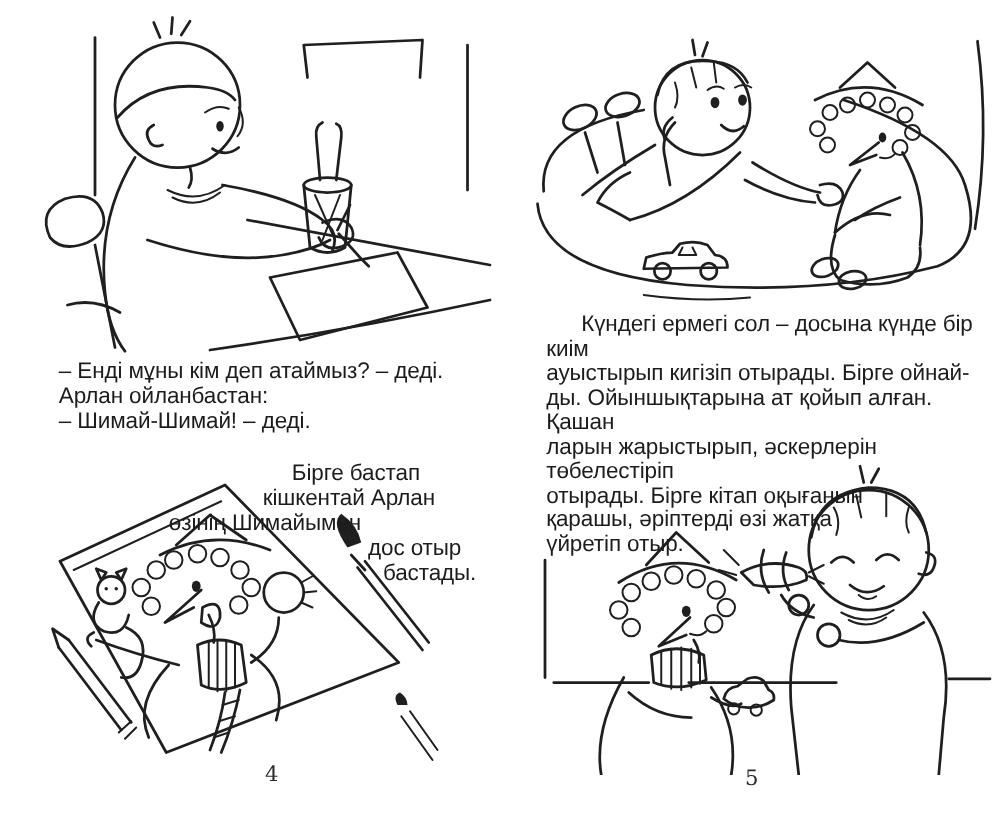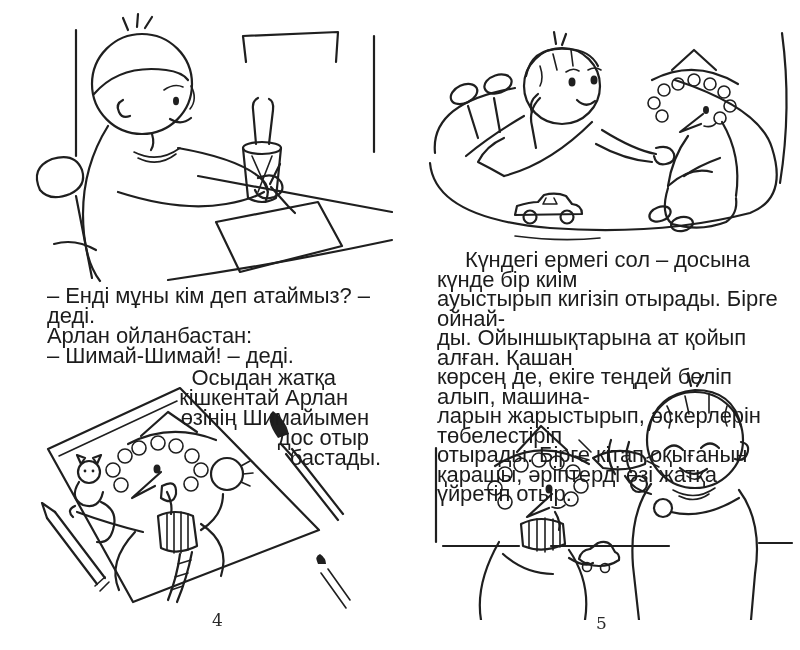--- a/index.html
+++ b/index.html
@@ -1,23 +1,23 @@
 <!DOCTYPE html>
 <html><head>
 <meta charset="utf-8">
 <style>
   html,body{margin:0;padding:0;background:#fff;}
   #page{position:relative;width:800px;height:650px;background:#ffffff;overflow:hidden;
         font-family:"Liberation Sans",sans-serif;color:#1c1c1c;}
-  .textblock{position:absolute;font-size:22px;line-height:20px;letter-spacing:-0.1px;z-index:5;}
+  .textblock{position:absolute;font-size:18px;line-height:20px;letter-spacing:-0.1px;z-index:5;}
   #left-text{left:47px;top:286px;width:340px;}
   #left-wrapped{left:55px;top:368px;width:326px;text-align:right;}
   #left-wrapped .tline:nth-child(1){padding-right:45px;}
   #left-wrapped .tline:nth-child(2){padding-right:33px;}
-  #left-wrapped .tline:nth-child(3){padding-right:12px;}
+  #left-wrapped .tline:nth-child(3){padding-right:12px;text-align:center;}
   #left-wrapped .tline:nth-child(4){padding-right:12px;}
   #left-wrapped .tline:nth-child(5){padding-right:0;}
   #right-text{left:437px;top:250px;width:356px;line-height:19.5px;}
   #right-text .tline:first-child{text-indent:28px;}
   .pagenum{position:absolute;font-family:"DejaVu Serif",serif;font-size:17px;color:#2a2a2a;z-index:5;}
   #pagenum-left{left:212px;top:610px;}
   #pagenum-right{left:596px;top:613px;}
   svg.illus{position:absolute;z-index:1;}
   svg.illus path,svg.illus circle,svg.illus ellipse,svg.illus line,svg.illus polyline{
     fill:none;stroke:#1f1f1f;stroke-width:2.2;stroke-linecap:round;stroke-linejoin:round;}
@@ -246,32 +246,31 @@
     </g>
   </svg>
 
   <div id="left-text" class="textblock">
       <div class="tline">– Енді мұны кім деп атаймыз? – деді.</div>
       <div class="tline">Арлан ойланбастан:</div>
       <div class="tline">– Шимай-Шимай! – деді.</div>
     </div>
 
   <div id="left-wrapped" class="textblock">
-      <div class="tline">Осыдан жатқа</div>
+      <div class="tline">Бірге бастап</div>
       <div class="tline">кішкентай Арлан</div>
       <div class="tline">өзінің Шимайымен</div>
       <div class="tline">дос отыр</div>
       <div class="tline">бастады.</div>
     </div>
 
   <div id="right-text" class="textblock">
       <div class="tline">Күндегі ермегі сол – досына күнде бір киім</div>
       <div class="tline">ауыстырып кигізіп отырады. Бірге ойнай-</div>
       <div class="tline">ды. Ойыншықтарына ат қойып алған. Қашан</div>
-      <div class="tline">көрсең де, екіге теңдей бөліп алып, машина-</div>
       <div class="tline">ларын жарыстырып, әскерлерін төбелестіріп</div>
       <div class="tline">отырады. Бірге кітап оқығанын</div>
       <div class="tline">қарашы, әріптерді өзі жатқа</div>
       <div class="tline">үйретіп отыр.</div>
     </div>
 
   <div id="pagenum-left" class="pagenum">4</div>
 
   <div id="pagenum-right" class="pagenum">5</div>
 

